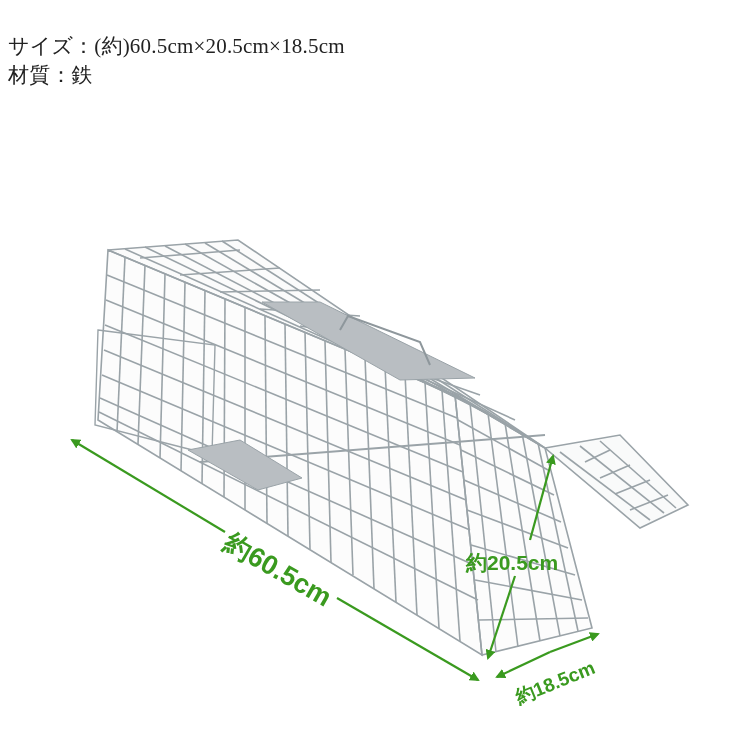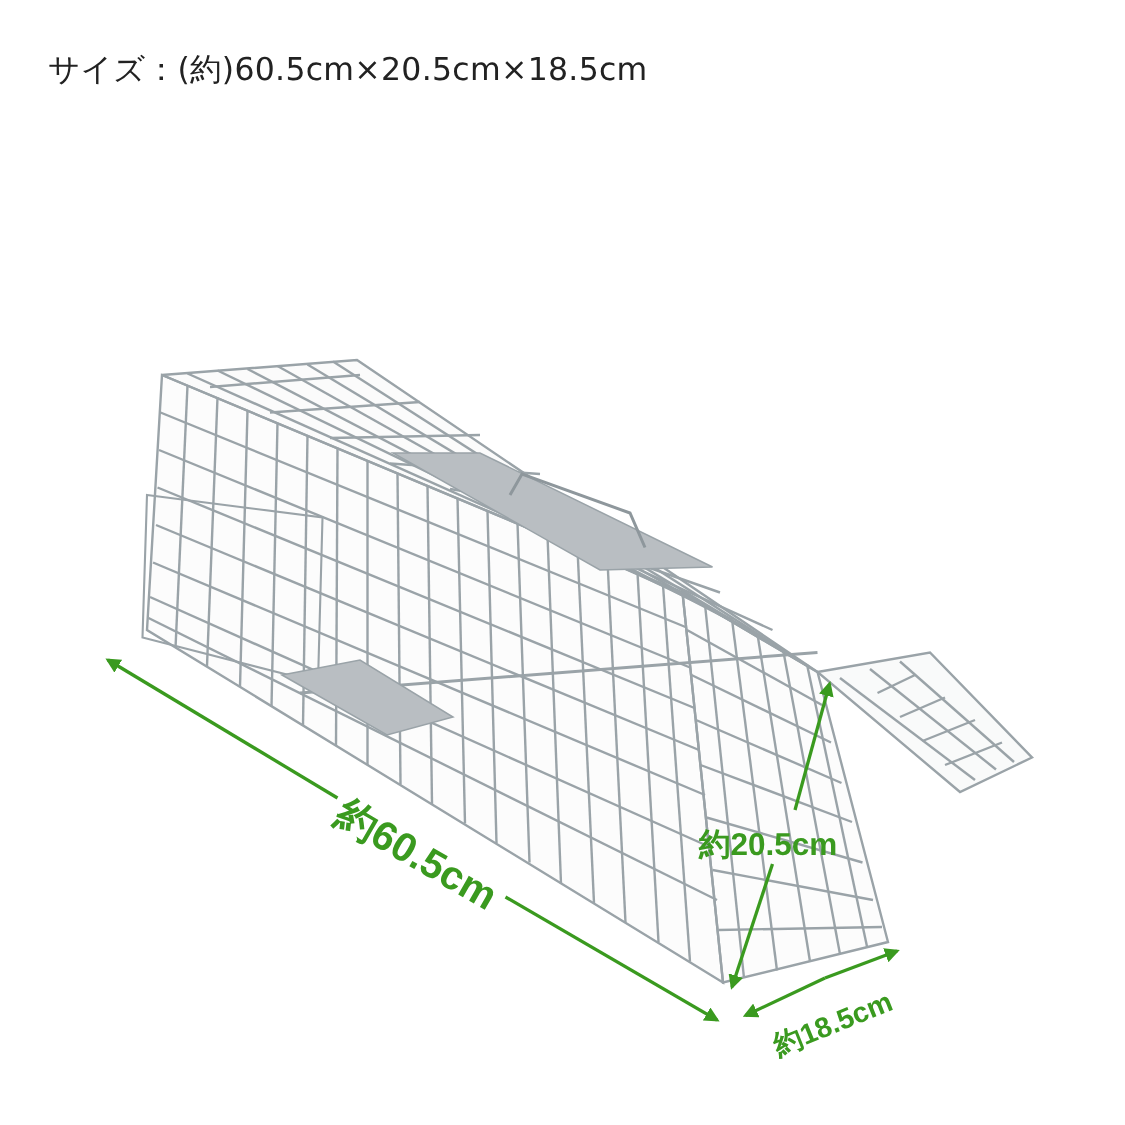--- a/index.html
+++ b/index.html
@@ -1,26 +1,27 @@
 <!DOCTYPE html>
 <html><head>
 <meta charset="utf-8">
 <style>
   html,body{margin:0;padding:0;background:#ffffff;}
   body{width:750px;height:750px;position:relative;overflow:hidden;font-family:"DejaVu Sans",sans-serif;}
-  .specs{position:absolute;left:32px;top:32px;color:#222;}
+  .specs{position:absolute;left:8px;top:32px;color:#222;font-family:Liberation Serif, serif;}
   .spec-line{font-size:21px;line-height:29px;white-space:nowrap;letter-spacing:0.2px;}
   .cage-figure{position:absolute;left:0;top:0;width:750px;height:750px;}
   .dim-label{font-family:"Liberation Sans",sans-serif;font-weight:bold;fill:#3a9a1f;}
 </style>
 </head>
 <body>
 
 <div class="specs">
   <div class="spec-line">サイズ：(約)60.5cm×20.5cm×18.5cm</div>
+  <div class="spec-line">材質：鉄</div>
 </div>
 
 <svg class="cage-figure" viewBox="0 0 750 750" xmlns="http://www.w3.org/2000/svg">
   <defs>
     <marker id="ah" markerWidth="10" markerHeight="10" refX="8" refY="5" orient="auto" markerUnits="userSpaceOnUse">
       <path d="M0,0 L10,5 L0,10 z" fill="#3a9a1f"></path>
     </marker>
   </defs>
 
   <g stroke="#9aa3a8" stroke-width="1.6" fill="none">

